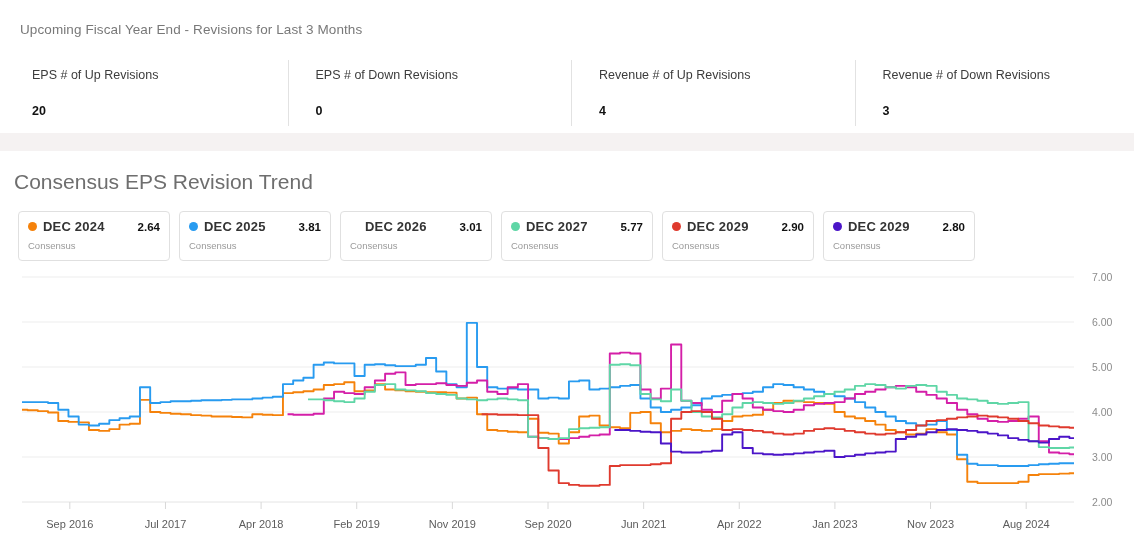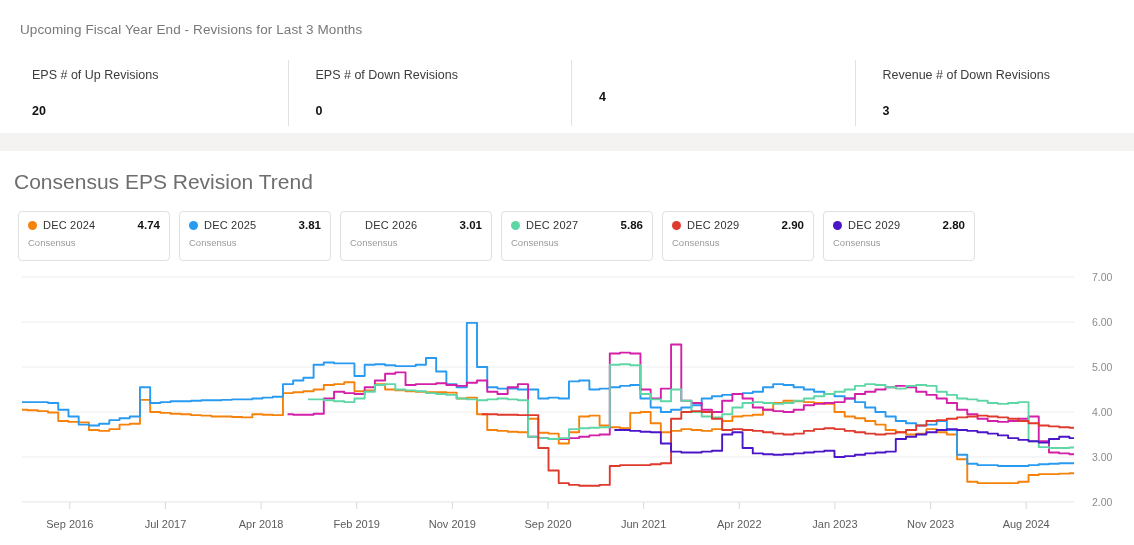--- a/index.html
+++ b/index.html
@@ -46,21 +46,21 @@
     display:flex; gap:9px;
   }
   .lcard{
     width:152px; height:50px;
     border:1px solid #e0e0e0; border-radius:4px;
     background:#fff; padding:7px 9px 0 9px;
     position:relative;
   }
   .lcard-top{ display:flex; align-items:center; }
   .dot{ width:9px; height:9px; border-radius:50%; flex:0 0 auto; margin-right:6px; }
-  .lcard-name{ font-size:11px; font-weight:normal; color:#333; letter-spacing:.2px; }
+  .lcard-name{ font-size:13px; font-weight:bold; color:#333; letter-spacing:.2px; }
   .lcard-val{ margin-left:auto; font-size:11.5px; font-weight:bold; color:#111; }
   .lcard-sub{ font-size:9.5px; color:#9a9a9a; margin-top:6px; }
 
   .plot-wrap{ position:absolute; left:0; top:265px; width:1134px; height:280px; }
   svg.plot{ display:block; }
   .ylab{ font-size:10.5px; fill:#8c8c8c; font-family:"Liberation Sans",sans-serif; }
   .xlab{ font-size:11px; fill:#5c5c5c; font-family:"Liberation Sans",sans-serif; text-anchor:middle; }
   .grid{ stroke:#ededed; stroke-width:1; }
   .axisline{ stroke:#e4e4e4; stroke-width:1; }
   .tick{ stroke:#d8d8d8; stroke-width:1; }
@@ -76,38 +76,39 @@
   <div class="kpi-row">
     <div class="kpi">
       <div class="kpi-label">EPS # of Up Revisions</div>
       <div class="kpi-value">20</div>
     </div>
     <div class="kpi">
       <div class="kpi-label">EPS # of Down Revisions</div>
       <div class="kpi-value">0</div>
     </div>
     <div class="kpi">
+      <div class="kpi-label">Revenue # of Up Revisions</div>
       <div class="kpi-value">4</div>
     </div>
     <div class="kpi">
       <div class="kpi-label">Revenue # of Down Revisions</div>
       <div class="kpi-value">3</div>
     </div>
   </div>
 
   <div class="sep-band"></div>
 
   <div class="chart-title">Consensus EPS Revision Trend</div>
 
   <div class="legend-row">
     <div class="lcard">
       <div class="lcard-top">
         <span class="dot" style="background: rgb(245, 130, 11);"></span>
         <span class="lcard-name">DEC 2024</span>
-        <span class="lcard-val">4.74</span>
+        <span class="lcard-val">2.64</span>
       </div>
       <div class="lcard-sub">Consensus</div>
     </div>
     <div class="lcard">
       <div class="lcard-top">
         <span class="dot" style="background: rgb(40, 155, 240);"></span>
         <span class="lcard-name">DEC 2025</span>
         <span class="lcard-val">3.81</span>
       </div>
       <div class="lcard-sub">Consensus</div>
@@ -117,21 +118,21 @@
         <span class="dot"></span>
         <span class="lcard-name">DEC 2026</span>
         <span class="lcard-val">3.01</span>
       </div>
       <div class="lcard-sub">Consensus</div>
     </div>
     <div class="lcard">
       <div class="lcard-top">
         <span class="dot" style="background: rgb(95, 214, 166);"></span>
         <span class="lcard-name">DEC 2027</span>
-        <span class="lcard-val">5.86</span>
+        <span class="lcard-val">5.77</span>
       </div>
       <div class="lcard-sub">Consensus</div>
     </div>
     <div class="lcard">
       <div class="lcard-top">
         <span class="dot" style="background: rgb(223, 58, 46);"></span>
         <span class="lcard-name">DEC 2029</span>
         <span class="lcard-val">2.90</span>
       </div>
       <div class="lcard-sub">Consensus</div>

